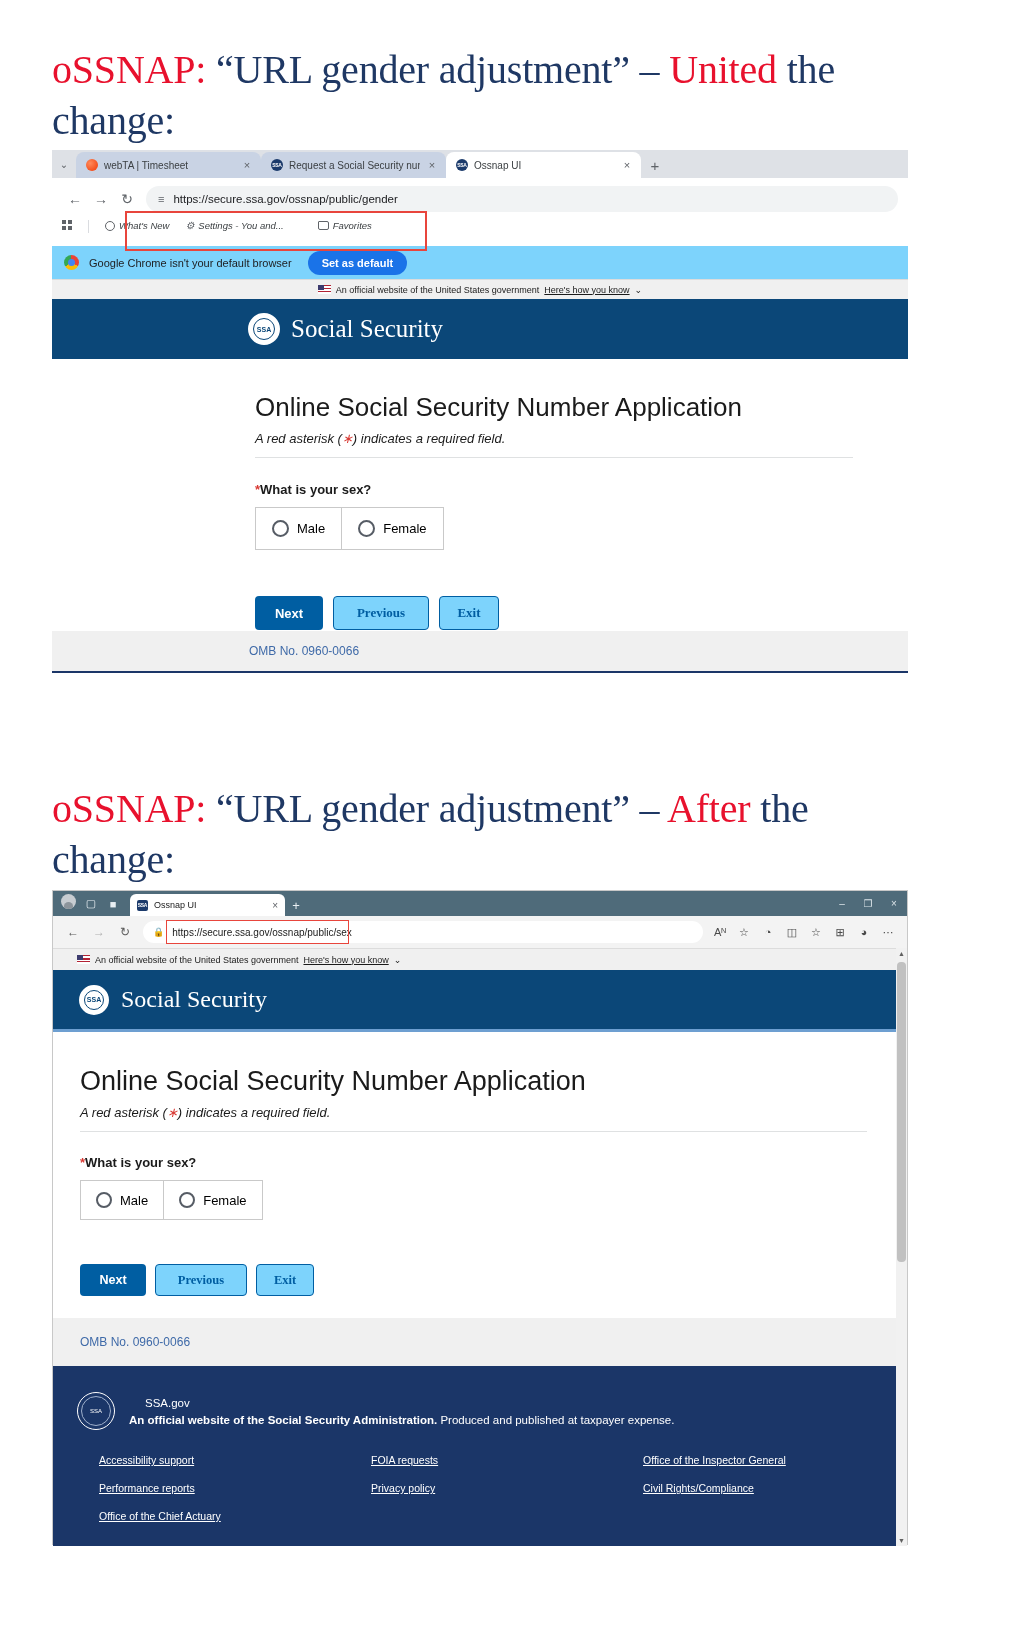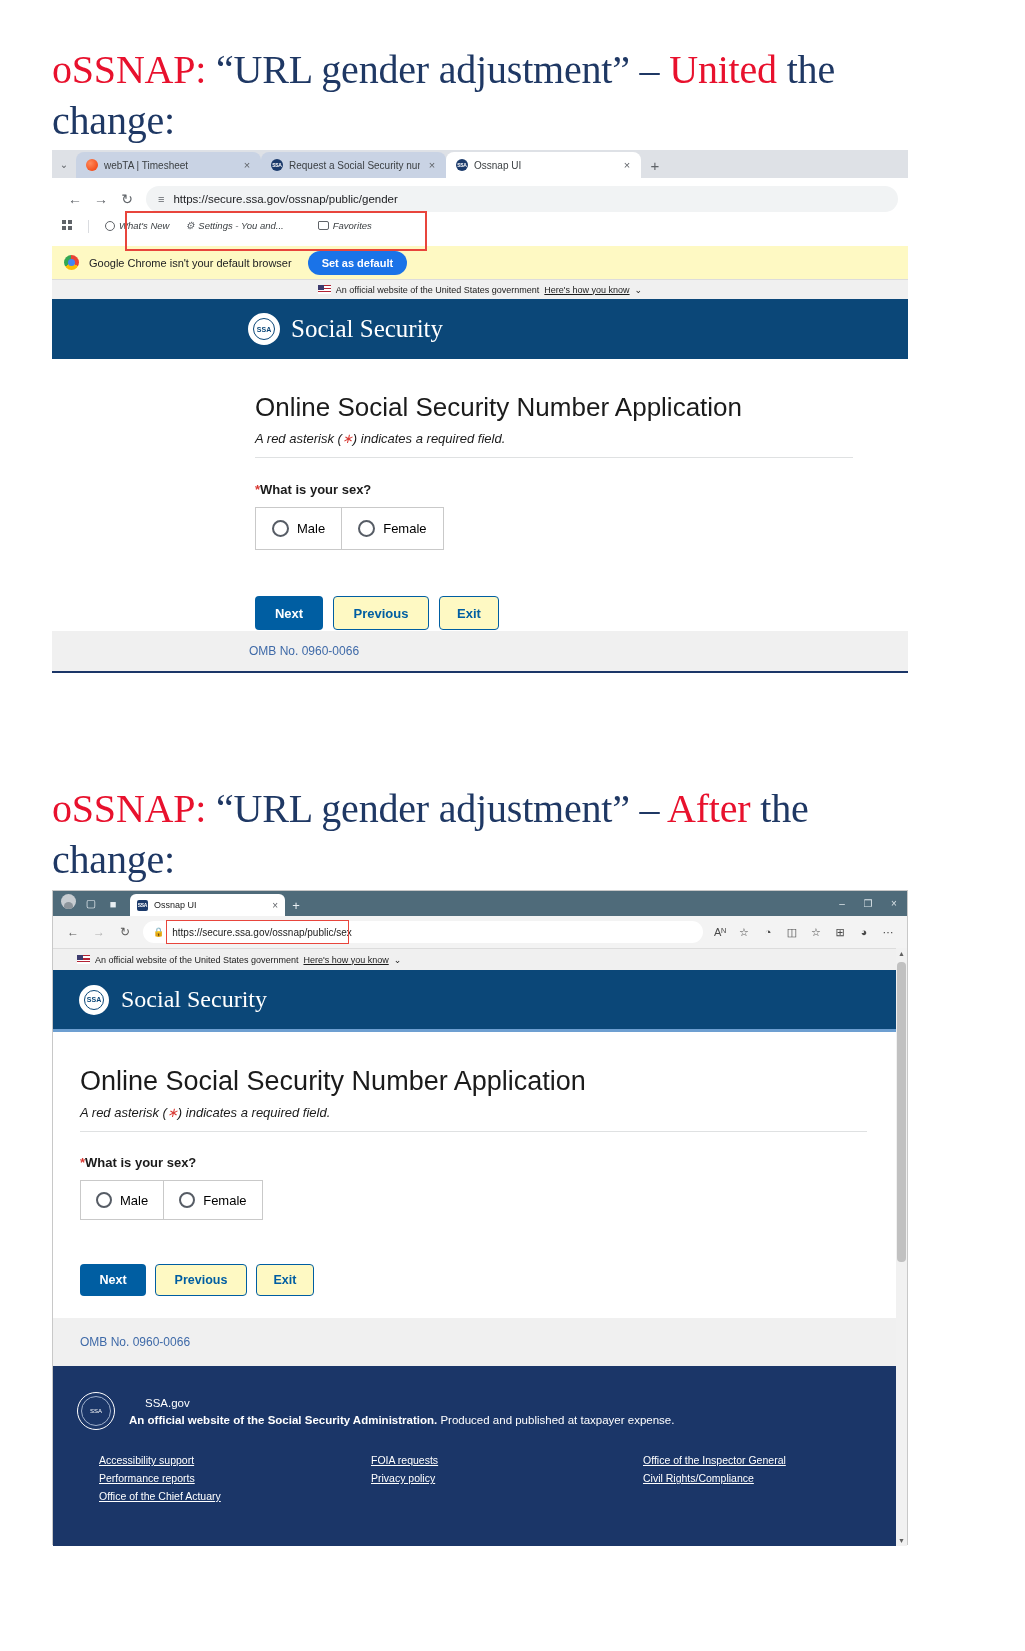--- a/index.html
+++ b/index.html
@@ -51,21 +51,21 @@
   .ch-bookmarks { height:26px; background:#fff; display:flex; align-items:flex-start; padding:0 10px; gap:16px; font-size:9.5px; color:#3c4043;font-style:italic; }
   .bm { display:flex; align-items:center; gap:4px; white-space:nowrap; }
   .bm-sep { width:1px; height:13px; background:#dadce0; }
   .grid-ico { display:grid; grid-template-columns:4px 4px; grid-template-rows:4px 4px; gap:2px; }
   .grid-ico i { background:#5f6368; display:block; }
   .dot-ico { width:10px; height:10px; border-radius:50%; border:1.6px solid #5f6368; }
   .gear-ico { font-size:10px; color:#5f6368; }
   .folder-ico { width:11px; height:9px; border:1.3px solid #5f6368; border-radius:1px 2px 2px 2px; }
 
   
-  .ch-infobar { height:33px; background:#fef9c3; display:flex; align-items:center; padding:0 12px; gap:10px; }
+  .ch-infobar { height:33px; background:#7dd3fc; display:flex; align-items:center; padding:0 12px; gap:10px; }
   .chrome-logo { width:15px; height:15px; border-radius:50%;
     background: conic-gradient(#EA4335 0 33%, #FBBC05 0 66%, #34A853 0 100%);
     position:relative; }
   .chrome-logo::after { content:""; position:absolute; inset:4px; border-radius:50%; background:#4285F4; }
   .ch-infotext { font-size:11px; color:#202124; }
   .btn-setdefault { background:#1A73E8; color:#fff; font-size:11px; font-weight:bold; border-radius:14px; padding:6px 14px; margin-left:6px; }
 
   
   .gov-banner { background:#F0F0F0; height:20px; display:flex; align-items:center; justify-content:center; gap:5px; font-size:9px; color:#1b1b1b; border-top:1px solid #dcdcdc;}
   .flag { width:13px; height:9px; background:linear-gradient(#b22234 0 16%, #fff 0 33%, #b22234 0 50%, #fff 0 66%, #b22234 0 83%, #fff 0 100%); position:relative; }
@@ -83,21 +83,21 @@
   .ssa-sub { color:#1b1b1b;font-style:italic; }
   .req-star { color:#D83933; }
   .ssa-rule { border-bottom:1px solid #DFE1E2; }
   .field-label { font-weight:bold; color:#1b1b1b; }
   .radio-group { border:1px solid #C9C9C9; display:inline-flex; }
   .radio-opt { display:flex; align-items:center; gap:8px; }
   .radio-opt + .radio-opt { border-left:1px solid #C9C9C9; }
   .radio-circle { border-radius:50%; border:2px solid #565C65; background:#fff; flex:0 0 auto;}
   .btn-row { display:flex; }
   .btn-primary { background:#005EA2; color:#fff; font-weight:bold; border-radius:4px; display:flex; align-items:center; justify-content:center; }
-  .btn-outline { background:#fef9c3; color:#005EA2; font-weight:bold; border:1.5px solid #005EA2; border-radius:4px; display:flex; align-items:center; justify-content:center; }
+  .btn-outline { background:#7dd3fc; color:#005EA2; font-weight:bold; border:1.5px solid #005EA2; border-radius:4px; display:flex; align-items:center; justify-content:center;font-family:Liberation Serif, serif; }
   .omb-bar { background:#F0F0F0; display:flex; align-items:center; }
   .omb-text { color:#3f6aa8; }
 
   
   #shot2 { position:absolute; left:52px; top:890px; width:856px; height:655px; background:#fff; border:1px solid #c8c8c8;}
   .ed-titlebar { height:25px; background:#4F6B7A; display:flex; align-items:flex-end; padding-left:6px; }
   .ed-sysicon { width:22px; height:24px; display:flex; align-items:center; justify-content:center; color:#e8eef2; font-size:11px; }
   .ed-avatar { width:15px; height:15px; border-radius:50%; background:#c7ccd1; margin:0 4px 4px 2px; align-self:center; position:relative; overflow:hidden;}
   .ed-avatar::after{content:"";position:absolute;left:3px;top:8px;width:9px;height:8px;border-radius:50% 50% 0 0;background:#8c949b;}
   .ed-tab { height:22px; background:#fff; border-radius:6px 6px 0 0; display:flex; align-items:center; gap:6px; padding:0 7px; width:155px; margin-left:6px; font-size:9px; color:#1b1b1b;}
@@ -115,21 +115,21 @@
   .ed-viewport { position:relative; height:598px; overflow:hidden; background:#fff; }
   .ed-scrollbar { position:absolute; right:0; top:0; width:11px; height:100%; background:#F1F1F1; }
   .ed-scrollthumb { position:absolute; right:1px; top:14px; width:9px; height:300px; background:#C1C1C1; border-radius:4px; }
   .ed-arrowup, .ed-arrowdown { position:absolute; right:1px; width:9px; text-align:center; font-size:7px; color:#606060; }
   .ed-arrowup { top:2px; } .ed-arrowdown { bottom:2px; }
 
   .ssa-footer { background:#1B3668; color:#fff; }
   .ssa-footer-seal { width:38px; height:38px; border-radius:50%; border:1.5px solid #fff; display:flex; align-items:center; justify-content:center; background:#1B3668; position:relative; flex:0 0 auto;}
   .ssa-footer-seal::before{content:"";position:absolute;inset:3px;border-radius:50%;border:1px solid #9fb0cc;}
   .ssa-footer-seal span{font-size:6px;color:#fff;}
-  .footer-links { display:grid; grid-template-columns:272px 272px auto; row-gap:6px; }
+  .footer-links { display:grid; grid-template-columns:272px 272px auto; row-gap:16px; }
   .footer-links a { color:#fff; font-size:10.5px; text-decoration:underline; }
 </style>
 </head>
 <body>
 
 <div class="page">
 
   <div id="heading1" class="slide-heading">
     <span class="hl-red">oSSNAP:</span><span> “URL gender adjustment” – </span><span class="hl-red">United</span><span> the change:</span>
   </div>

